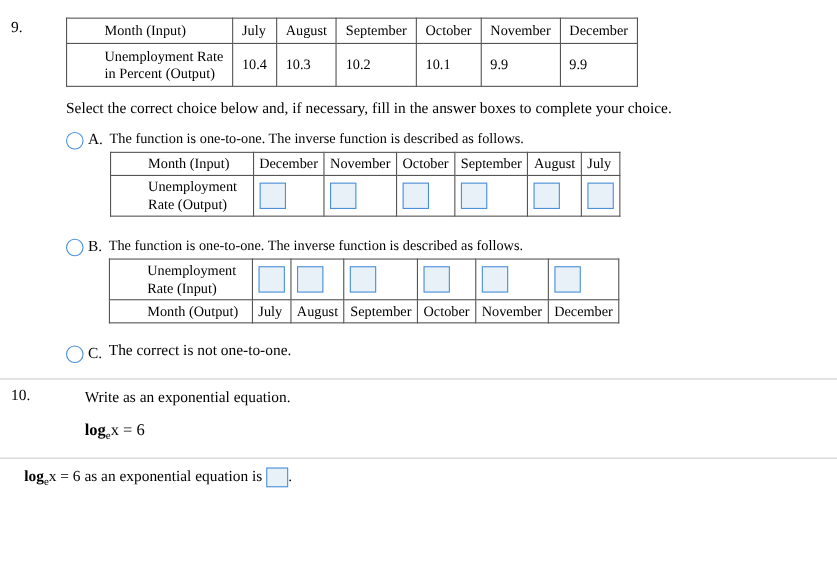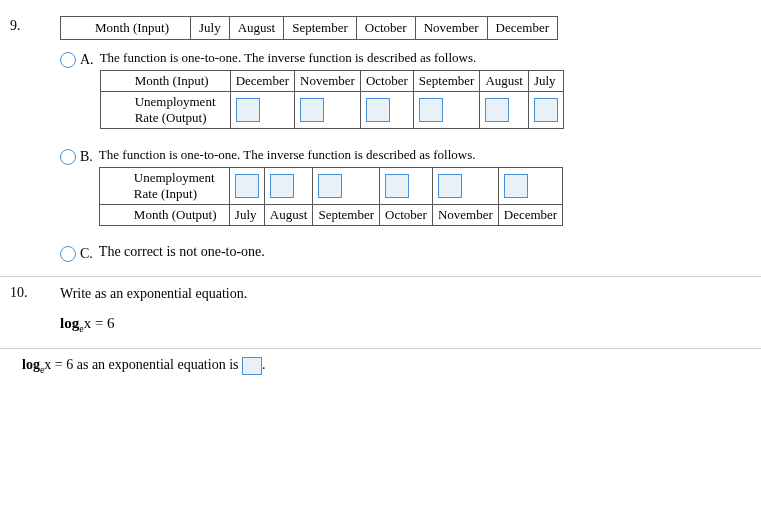--- a/index.html
+++ b/index.html
@@ -113,23 +113,33 @@
       <tbody>
           <tr>
         <td>Month (Input)</td>
         <td>July</td>
         <td>August</td>
         <td>September</td>
         <td>October</td>
         <td>November</td>
         <td>December</td>
       </tr>
+      <tr>
+        <td>Unemployment Rate<br>in Percent (Output)</td>
+        <td>10.4</td>
+        <td>10.3</td>
+        <td>10.2</td>
+        <td>10.1</td>
+        <td>9.9</td>
+        <td>9.9</td>
+      </tr>
     </tbody>
       </table>
 
+    <p>Select the correct choice below and, if necessary, fill in the answer boxes to complete your choice.</p>
 
     <div class="choice-block">
       <div class="choice-row">
         <div class="radio-circle"></div>
         <span class="choice-label">A.</span>
         <div class="choice-content">
           <div class="choice-description">The function is one-to-one. The inverse function is described as follows.</div>
           <table class="inline-table">
             <tbody>
                 <tr>
@@ -192,21 +202,21 @@
       <div class="choice-row">
         <div class="radio-circle"></div>
         <span class="choice-label">C.</span>
         <span>The correct is not one-to-one.</span>
       </div>
     </div>
 
   </div>
 </div>
 
-<div class="question-block" style="border-bottom:none; padding-bottom: 4px;">
+<div class="question-block" style="border-bottom:none; padding-bottom: 4px; gap: 17px;">
   <div class="q-number">10.</div>
   <div class="q-content">
     <p>Write as an exponential equation.</p>
     <p class="log-text">
       <strong>log</strong><sub>e</sub>x = 6
     </p>
   </div>
 </div>
 
 <div class="bottom-line">

